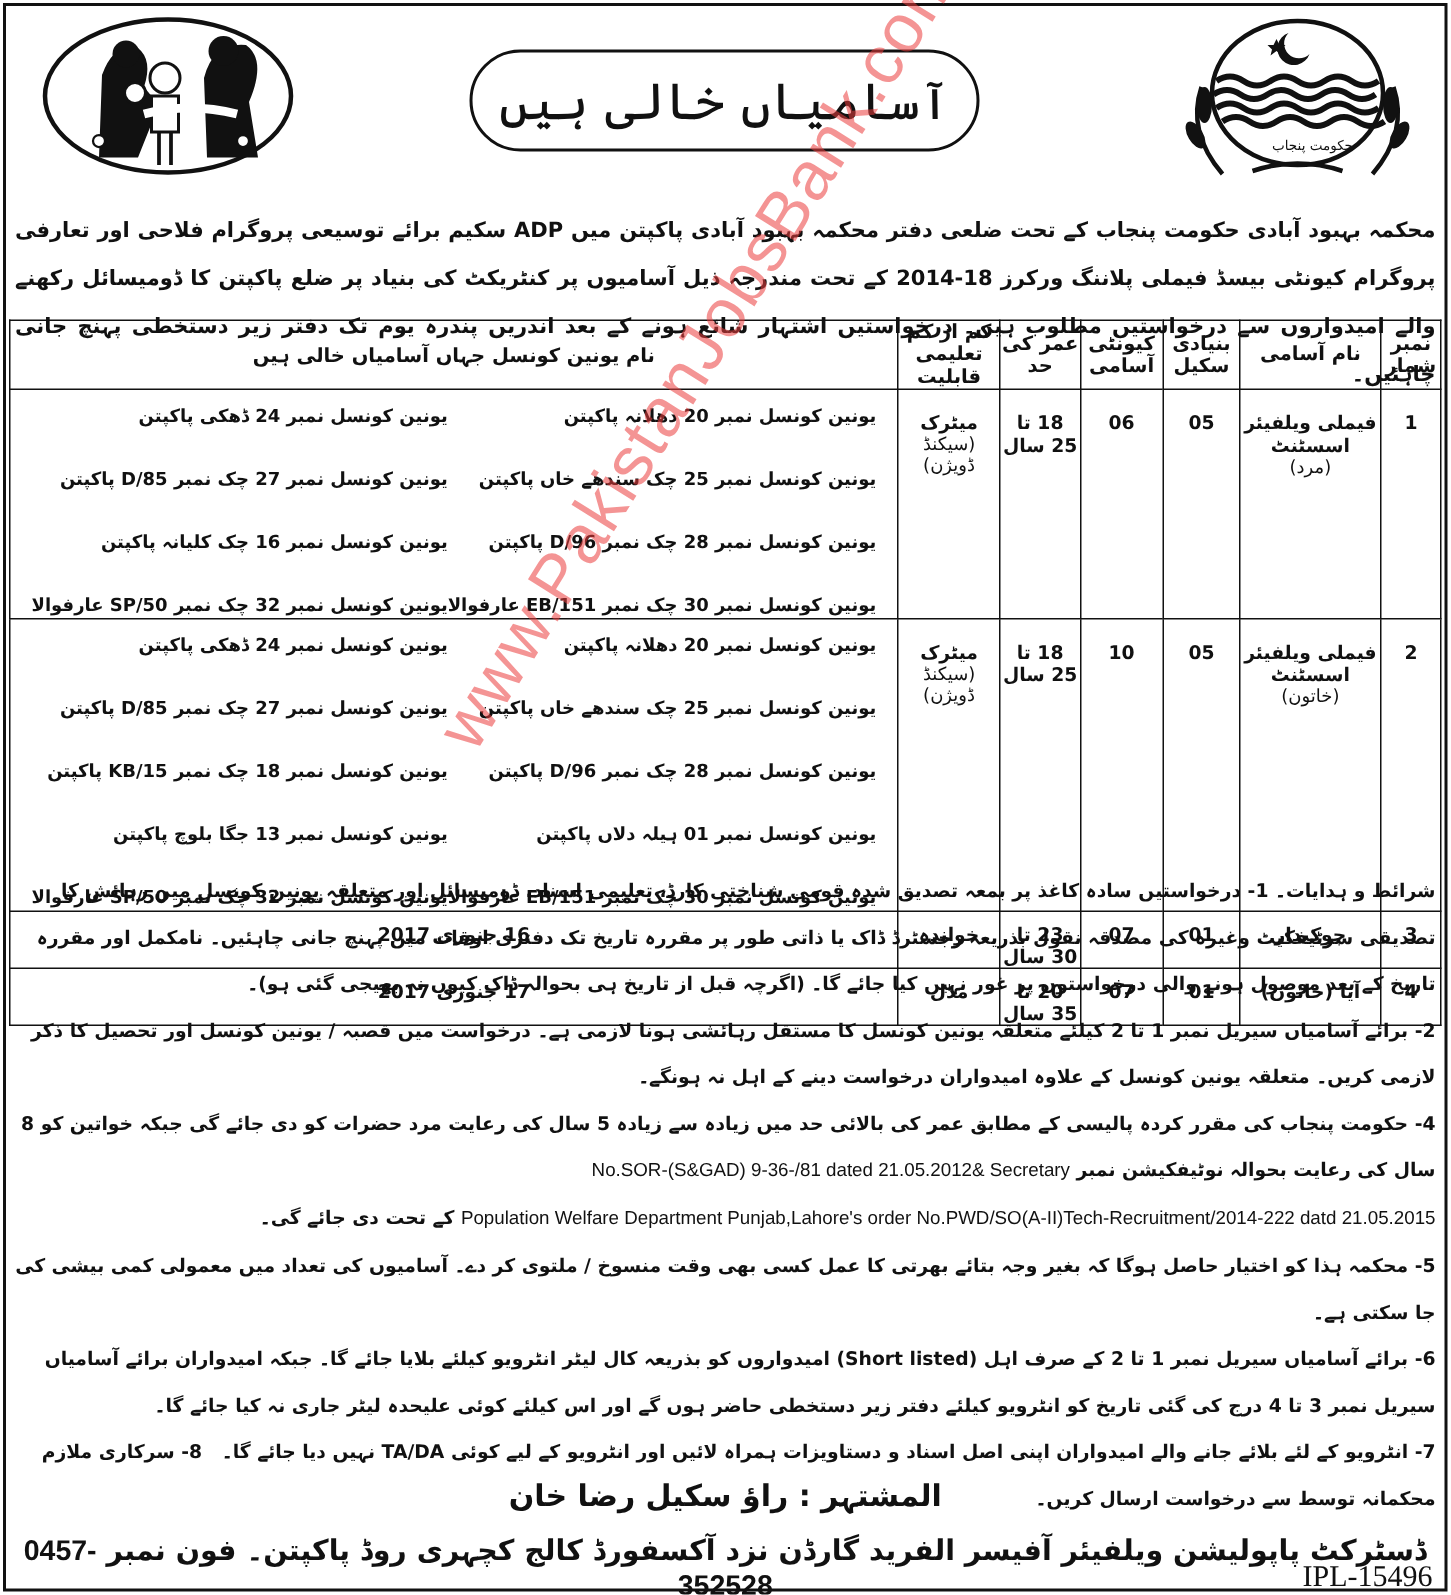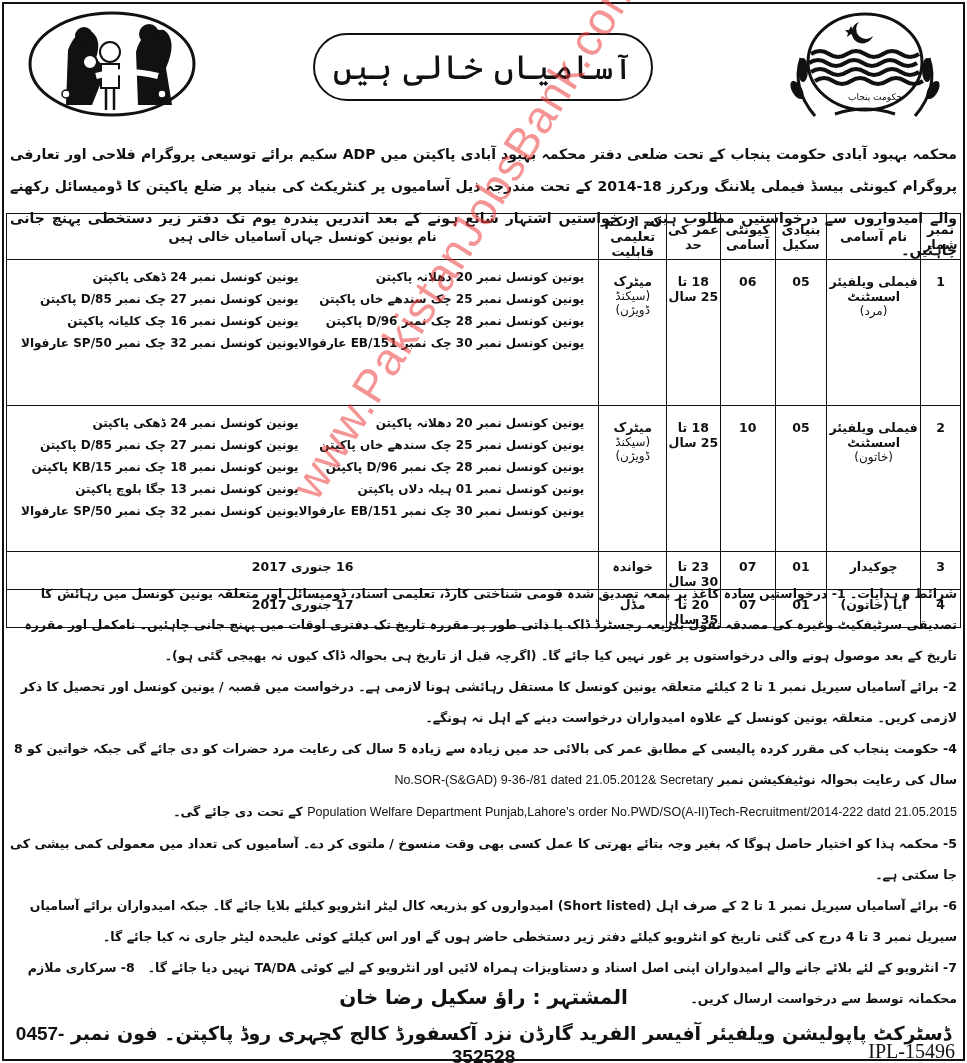--- a/index.html
+++ b/index.html
@@ -13,21 +13,21 @@
   .title-box { position: absolute; left: 313px; top: 33px; width: 340px; height: 68px; border: 2.5px solid #111; border-radius: 34px; display: flex; align-items: center; justify-content: center; }
   .title-box span { font-family: "DejaVu Serif", serif; font-size: 34px; font-weight: normal; direction: rtl; }
 
   .intro { position: absolute; left: 10px; right: 10px; top: 138px; direction: rtl; text-align: justify; font-size: 14px; font-weight: bold; line-height: 32px; }
 
   table.jobs { position: absolute; left: 6px; top: 213px; width: 955px; border-collapse: collapse; direction: rtl; font-size: 12.5px; font-weight: bold; }
   table.jobs th, table.jobs td { border: 1.5px solid #111; vertical-align: top; text-align: center; }
   table.jobs th { height: 44px; vertical-align: middle; font-size: 13px; }
   table.jobs td { padding-top: 14px; }
   .uc-wrap { display: flex; direction: rtl; justify-content: space-between; padding: 0 14px; }
-  .uc-col { display: flex; flex-direction: column; gap: 4px; text-align: right; font-size: 12px; }
+  .uc-col { display: flex; flex-direction: column; gap: 24px; text-align: right; font-size: 12px; }
   .uc-col span { height: 18px; line-height: 18px; white-space: nowrap; }
   .small { font-weight: normal; font-size: 12px; display: block; }
 
   .terms { position: absolute; left: 10px; right: 10px; top: 578px; direction: rtl; text-align: right; font-size: 12.5px; font-weight: bold; line-height: 31px; }
   .terms p { margin: 0; }
   .ltr { direction: ltr; unicode-bidi: embed; font-weight: normal; font-family: "Liberation Sans", sans-serif; }
 
   .sign { position: absolute; left: 0; width: 967px; top: 985px; text-align: center; direction: rtl; font-size: 20px; font-weight: bold; }
   .address { position: absolute; left: 0; width: 967px; top: 1022px; text-align: center; direction: rtl; font-size: 19px; font-weight: bold; }
   .code { position: absolute; right: 12px; top: 1040px; font-family: Liberation Serif, serif; font-size: 20px; }

